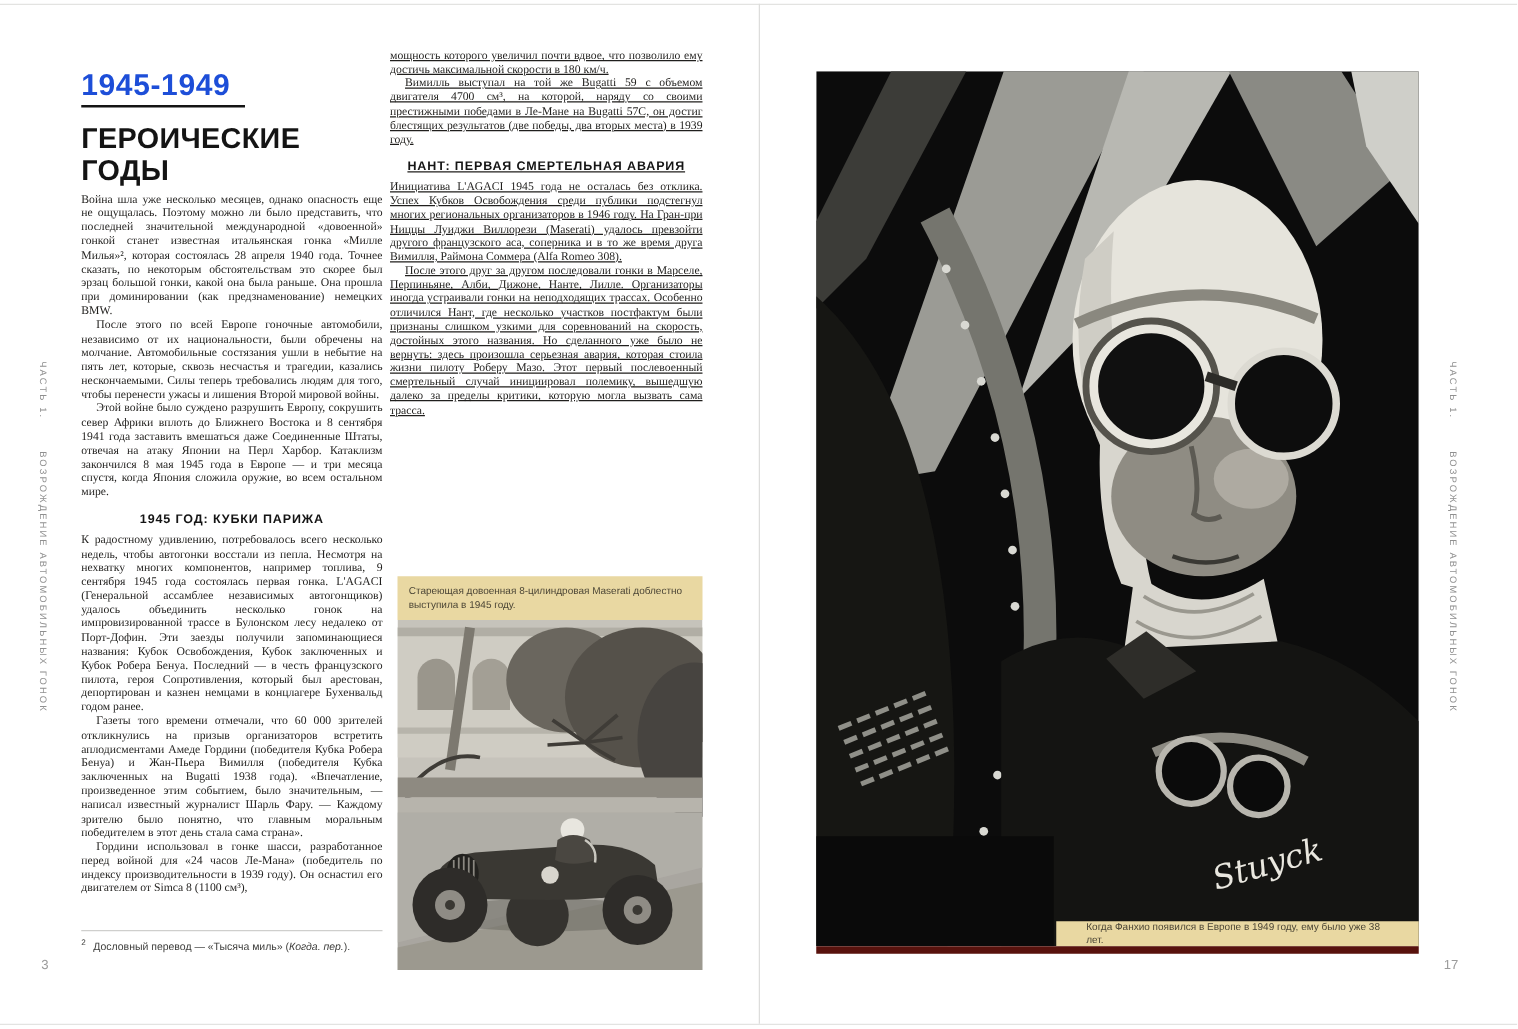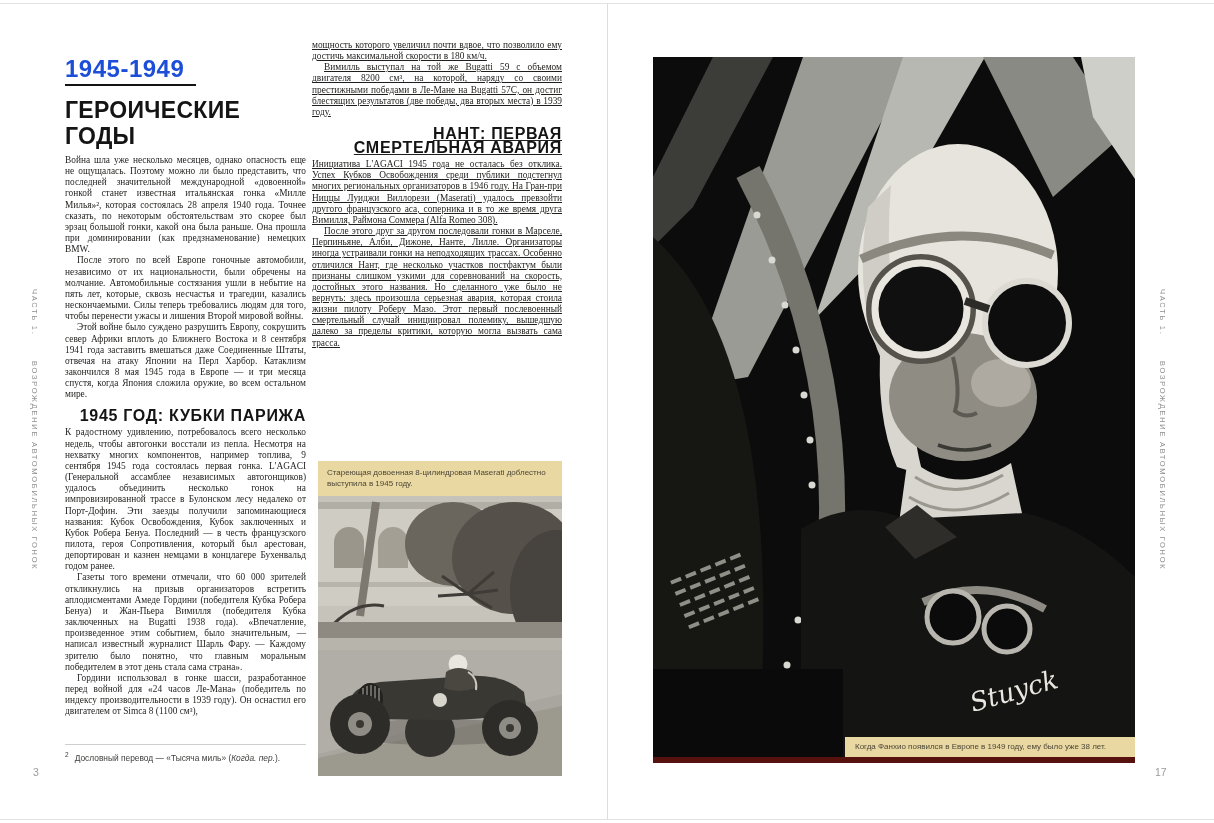--- a/index.html
+++ b/index.html
@@ -25,38 +25,38 @@
   .col1{left:65px;top:56px;width:241px;}
   .col2{left:312px;top:40px;width:250px;text-decoration:underline;}
   .col p{margin:0;}
   .col p.indent{text-indent:12px;}
 
   .title-years{font-family:"Liberation Sans",sans-serif;font-weight:700;font-size:24px;
                letter-spacing:0.5px;color:#1d4ed8;display:inline-block;
                border-bottom:2.5px solid #141414;padding-right:12px;padding-bottom:2px;line-height:26px;}
   .title-main{font-family:"Liberation Sans",sans-serif;font-weight:700;font-size:23px;
               letter-spacing:0.3px;color:#141414;line-height:26px;margin:11px 0 6px 0;}
-  .subhead{font-family:"Liberation Sans",sans-serif;font-weight:700;font-size:16px;
-           letter-spacing:0.7px;color:#141414;line-height:14px;margin:9px 0 4px 0;text-align:right;}
+  .subhead{font-family:"Liberation Sans",sans-serif;font-weight:700;font-size:10px;
+           letter-spacing:0.7px;color:#141414;line-height:14px;margin:9px 0 4px 0;text-align:center;}
 
   .footnote{position:absolute;left:65px;top:744px;width:241px;border-top:1px solid #cfcfcd;
             padding-top:5px;font-family:"Liberation Sans",sans-serif;font-size:8.4px;
             line-height:10.5px;color:#3d3d3b;text-align:left;}
   .footnote sup{font-size:6.5px;margin-right:6px;}
   .footnote i{font-style:italic;}
 
   .photo-block-left{position:absolute;left:318px;top:461px;width:244px;}
   .photo-caption{font-family:"Liberation Sans",sans-serif;font-size:8px;line-height:10.5px;
                  color:#4c4636;padding:7px 9px;box-sizing:border-box;}
   .photo-left-svg{display:block;width:244px;height:280px;}
 
   .photo-block-right{position:absolute;left:653px;top:57px;width:482px;height:700px;}
   .photo-right-svg{display:block;width:482px;height:700px;}
   .caption-right{position:absolute;left:192px;top:680px;width:290px;height:20px;
-                 display:flex;align-items:center;box-sizing:border-box;padding:0 10px;}
+                 display:flex;align-items:center;box-sizing:border-box;padding:0 24px;}
   .maroon-bar{position:absolute;left:653px;top:757px;width:482px;height:6px;background:#58120d;}
 </style>
 </head>
 <body>
 
 <div class="spread">
 
   <div class="rule rule-top"></div>
   <div class="rule rule-bottom"></div>
   <div class="rule rule-center"></div>
@@ -76,21 +76,21 @@
     <p class="indent">Газеты того времени отмечали, что 60 000 зрителей откликнулись на призыв организаторов встретить аплодисментами Амеде Гордини (победителя Кубка Робера Бенуа) и Жан-Пьера Вимилля (победителя Кубка заключенных на Bugatti 1938 года). «Впечатление, произведенное этим событием, было значительным, — написал известный журналист Шарль Фару. — Каждому зрителю было понятно, что главным моральным победителем в этот день стала сама страна».</p>
     <p class="indent">Гордини использовал в гонке шасси, разработанное перед войной для «24 часов Ле-Мана» (победитель по индексу производительности в 1939 году). Он оснастил его двигателем от Simca 8 (1100 см³),</p>
   </div>
 
   <div class="footnote">
     <sup>2</sup><span>Дословный перевод — «Тысяча миль» (</span><i>Когда. пер.</i><span>).</span>
   </div>
 
   <div class="col col2">
     <p>мощность которого увеличил почти вдвое, что позволило ему достичь максимальной скорости в 180 км/ч.</p>
-    <p class="indent">Вимилль выступал на той же Bugatti 59 с объемом двигателя 8200 см³, на которой, наряду со своими престижными победами в Ле-Мане на Bugatti 57C, он достиг блестящих результатов (две победы, два вторых места) в 1939 году.</p>
+    <p class="indent">Вимилль выступал на той же Bugatti 59 с объемом двигателя 4700 см³, на которой, наряду со своими престижными победами в Ле-Мане на Bugatti 57C, он достиг блестящих результатов (две победы, два вторых места) в 1939 году.</p>
     <div class="subhead">НАНТ: ПЕРВАЯ СМЕРТЕЛЬНАЯ АВАРИЯ</div>
     <p>Инициатива L'AGACI 1945 года не осталась без отклика. Успех Кубков Освобождения среди публики подстегнул многих региональных организаторов в 1946 году. На Гран-при Ниццы Луиджи Виллорези (Maserati) удалось превзойти другого французского аса, соперника и в то же время друга Вимилля, Раймона Соммера (Alfa Romeo 308).</p>
     <p class="indent">После этого друг за другом последовали гонки в Марселе, Перпиньяне, Алби, Дижоне, Нанте, Лилле. Организаторы иногда устраивали гонки на неподходящих трассах. Особенно отличился Нант, где несколько участков постфактум были признаны слишком узкими для соревнований на скорость, достойных этого названия. Но сделанного уже было не вернуть: здесь произошла серьезная авария, которая стоила жизни пилоту Роберу Мазо. Этот первый послевоенный смертельный случай инициировал полемику, вышедшую далеко за пределы критики, которую могла вызвать сама трасса.</p>
   </div>
 
   <div class="photo-block-left">
     <div class="photo-caption" style="background:#e9d8a2;">Стареющая довоенная 8-цилиндровая Maserati доблестно выступила в 1945 году.</div>
     <svg class="photo-left-svg" viewBox="0 0 244 280" aria-hidden="true">
       <rect width="244" height="280" fill="#c6c3bb"></rect>
       <rect x="0" y="6" width="244" height="104" fill="#cfccc3"></rect>

